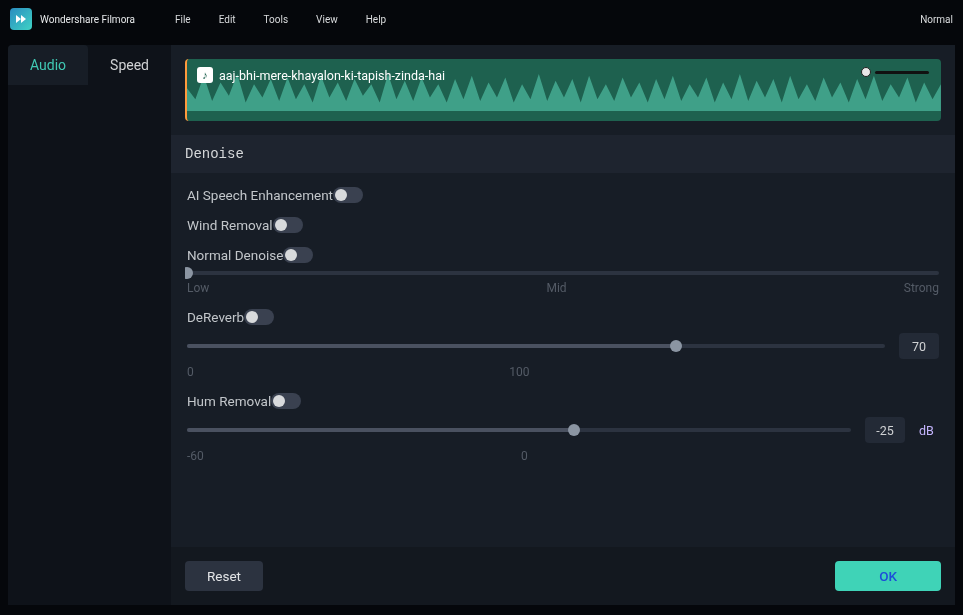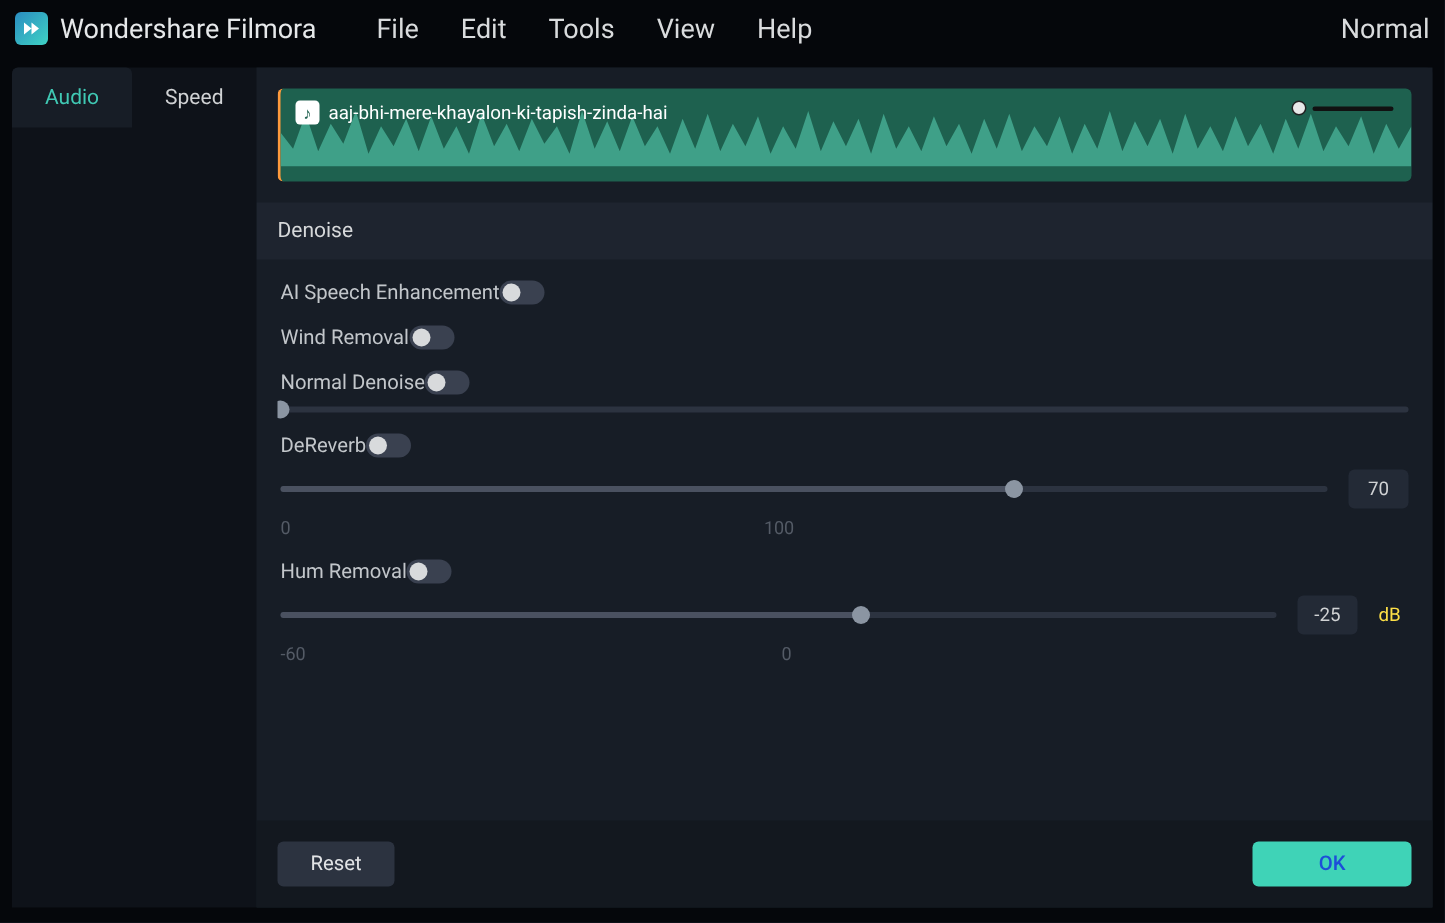--- a/index.html
+++ b/index.html
@@ -1,48 +1,48 @@
 <!DOCTYPE html>
 <html><head>
 <meta charset="utf-8">
 <style>
   * { box-sizing: border-box; margin: 0; padding: 0; font-family: -apple-system, BlinkMacSystemFont, "Segoe UI", Roboto, Arial, sans-serif; }
   body { background: #05070b; color: #c8ccd0; width: 963px; height: 615px; overflow: hidden; }
-  .menubar { display: flex; align-items: center; height: 38px; padding: 0 10px; font-size: 18px; }
+  .menubar { display: flex; align-items: center; height: 38px; padding: 0 10px; font-size: 10px; }
   .logo-box { width: 22px; height: 22px; border-radius: 4px; background: linear-gradient(135deg,#2a8cc0,#3fd3c5); display: flex; align-items: center; justify-content: center; margin-right: 8px; }
   .logo-box svg { display:block; }
   .app-name { color: #e6e8ea; margin-right: 40px; }
   .menu-item { color: #d9dbdd; margin-right: 28px; cursor: pointer; }
   .doc-name { margin-left: auto; color: #d9dbdd; }
   .panel { background: #0e1219; margin: 7px 8px 0 8px; border-radius: 4px 4px 0 0; height: 560px; display:flex; flex-direction:row; }
   .tabs { display:flex; height: 40px; align-items: stretch; font-size: 14px; }
   .tab { padding: 0 22px; display:flex; align-items:center; color:#d0d2d4; cursor:pointer; }
   .tab.active { background:#171d26; color:#40c9b4; border-radius:4px 4px 0 0; }
   .content { flex:1; background:#171d26; padding: 14px 14px 0 14px; display:flex; flex-direction:column; overflow:hidden; }
   .waveform { position:relative; height: 62px; border-radius:4px; background:#1e614f; border-left:2px solid #ff9a3c; overflow:hidden; }
   .wave-label { position:absolute; top:8px; left:10px; display:flex; align-items:center; gap:6px; font-size:12.5px; color:#fff; z-index:3; }
   .music-icon { width:16px; height:16px; border-radius:3px; background:#fff; display:flex; align-items:center; justify-content:center; color:#1e614f; font-size:11px; }
   .wave-vol { position:absolute; top:8px; right:12px; display:flex; align-items:center; gap:4px; z-index:3; }
   .wave-vol-dot { width:10px; height:10px; border-radius:50%; background:#e8e8e8; border:1px solid #222; }
   .wave-vol-bar { width:54px; height:3px; background:#111; border-radius:2px; }
   .wave-svg { position:absolute; left:0; right:0; bottom:0; top:0; }
-  .section-hdr { background:#1e242f; color:#d6d8da; font-size:14px; padding:11px 14px; margin:14px -14px 0 -14px; }
+  .section-hdr { background:#1e242f; color:#d6d8da; font-size:14px; padding:11px 14px; margin:14px -14px 0 -14px;font-family:Liberation Mono, monospace; }
   .settings { flex:1; overflow:auto; padding-bottom:12px; }
   .row { display:flex; align-items:center; justify-content:flex-start; padding:14px 2px 0 2px; font-size:13.5px; color:#c2c6ca; }
   .toggle { width:30px; height:16px; border-radius:10px; background:#3a4150; position:relative; cursor:pointer; }
   .toggle::after { content:""; position:absolute; width:12px; height:12px; border-radius:50%; background:#d8dadc; top:2px; left:2px; }
   .slider-wrap { padding: 8px 2px 0 2px; }
   .slider-track { position:relative; height:4px; background:#2c3340; border-radius:2px; }
   .slider-fill { position:absolute; height:4px; left:0; top:0; background:#4a5160; border-radius:2px; }
   .slider-thumb { position:absolute; width:12px; height:12px; border-radius:50%; background:#8b95a2; top:-4px; transform:translateX(-50%); cursor:pointer; }
   .slider-labels { display:flex; justify-content:space-between; font-size:12px; color:#545b66; margin-top:6px; }
   .slider-line { display:flex; align-items:center; gap:14px; }
   .slider-line .slider-track { flex:1; }
   .valbox { width:40px; height:26px; background:#232a36; border-radius:4px; display:flex; align-items:center; justify-content:center; font-size:12.5px; color:#d0d2d4; }
-  .unit { font-size:12.5px; color:#fde047; width:20px; text-align:left; }
+  .unit { font-size:12.5px; color:#c4b5fd; width:20px; text-align:left; }
   .valgap { width:94px; }
   .footer { display:flex; justify-content:space-between; align-items:flex-start; padding:14px 14px; background:#13181f; margin:10px -14px 0 -14px;}
   .btn { font-size:13.5px; padding:7px 22px; border-radius:4px; border:none; cursor:pointer; }
   .btn-reset { background:#2c3340; color:#e2e4e6; }
   .btn-ok { background:#3fd3b7; color:#1d4ed8; font-weight:500; padding:7px 44px; }
 </style>
 </head>
 <body>
 
 <div class="menubar">
@@ -97,20 +97,25 @@
       </div>
 
       <div class="row">
         <span>Normal Denoise</span>
         <div class="toggle"></div>
       </div>
       <div class="slider-wrap">
         <div class="slider-track">
           <div class="slider-thumb" style="left:0%"></div>
         </div>
+        <div class="slider-labels">
+          <span>Low</span>
+          <span>Mid</span>
+          <span>Strong</span>
+        </div>
       </div>
 
       <div class="row">
         <span>DeReverb</span>
         <div class="toggle"></div>
       </div>
       <div class="slider-wrap">
         <div class="slider-line">
           <div class="slider-track">
             <div class="slider-fill" style="width:70%"></div>

